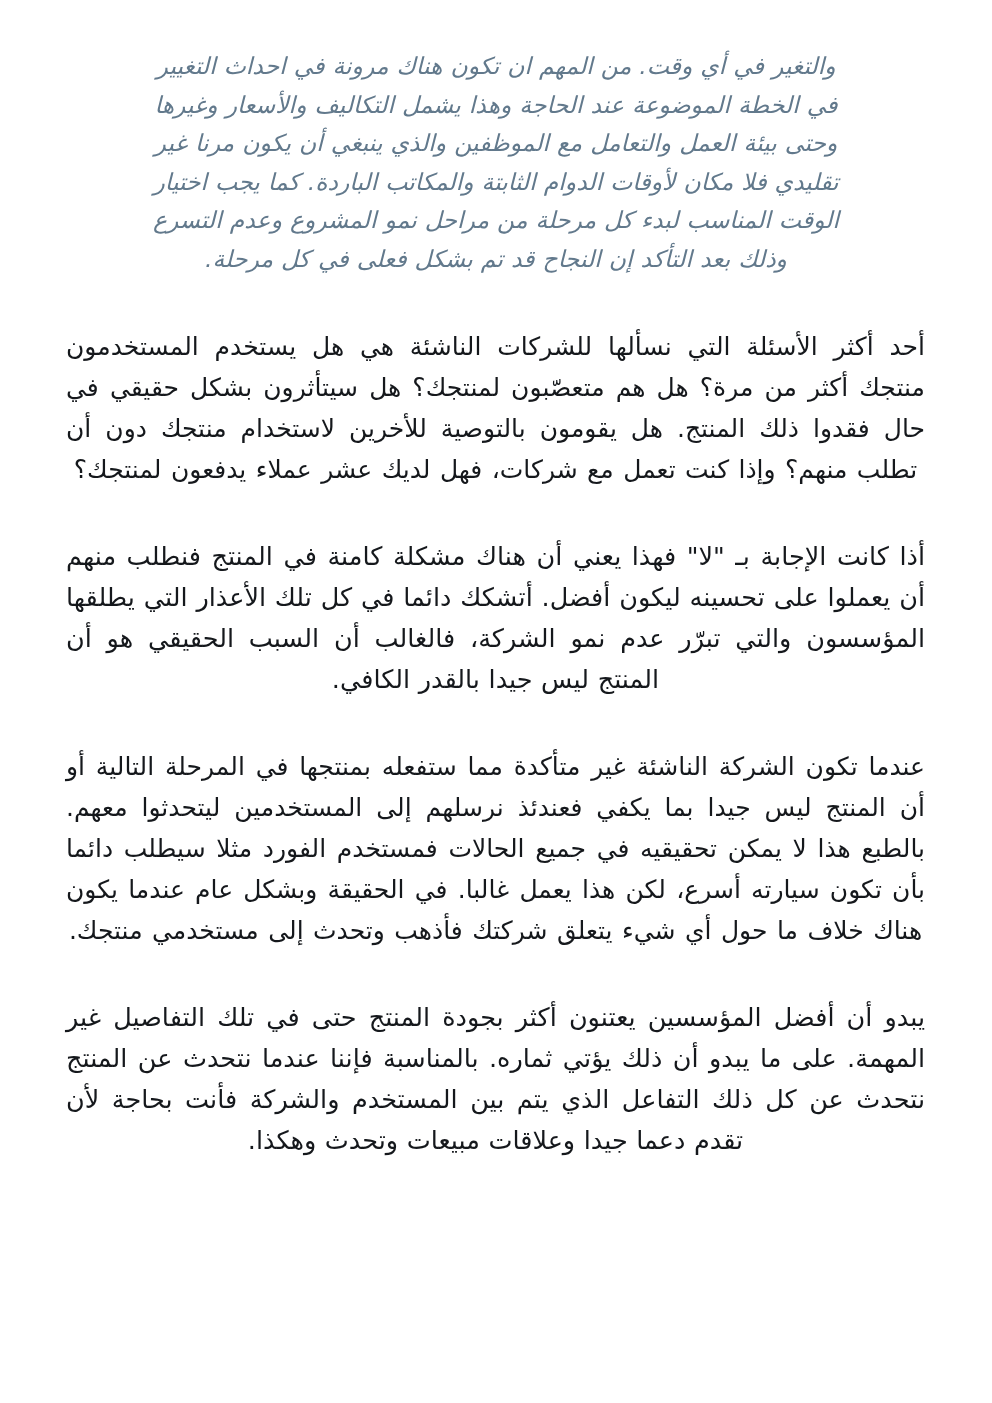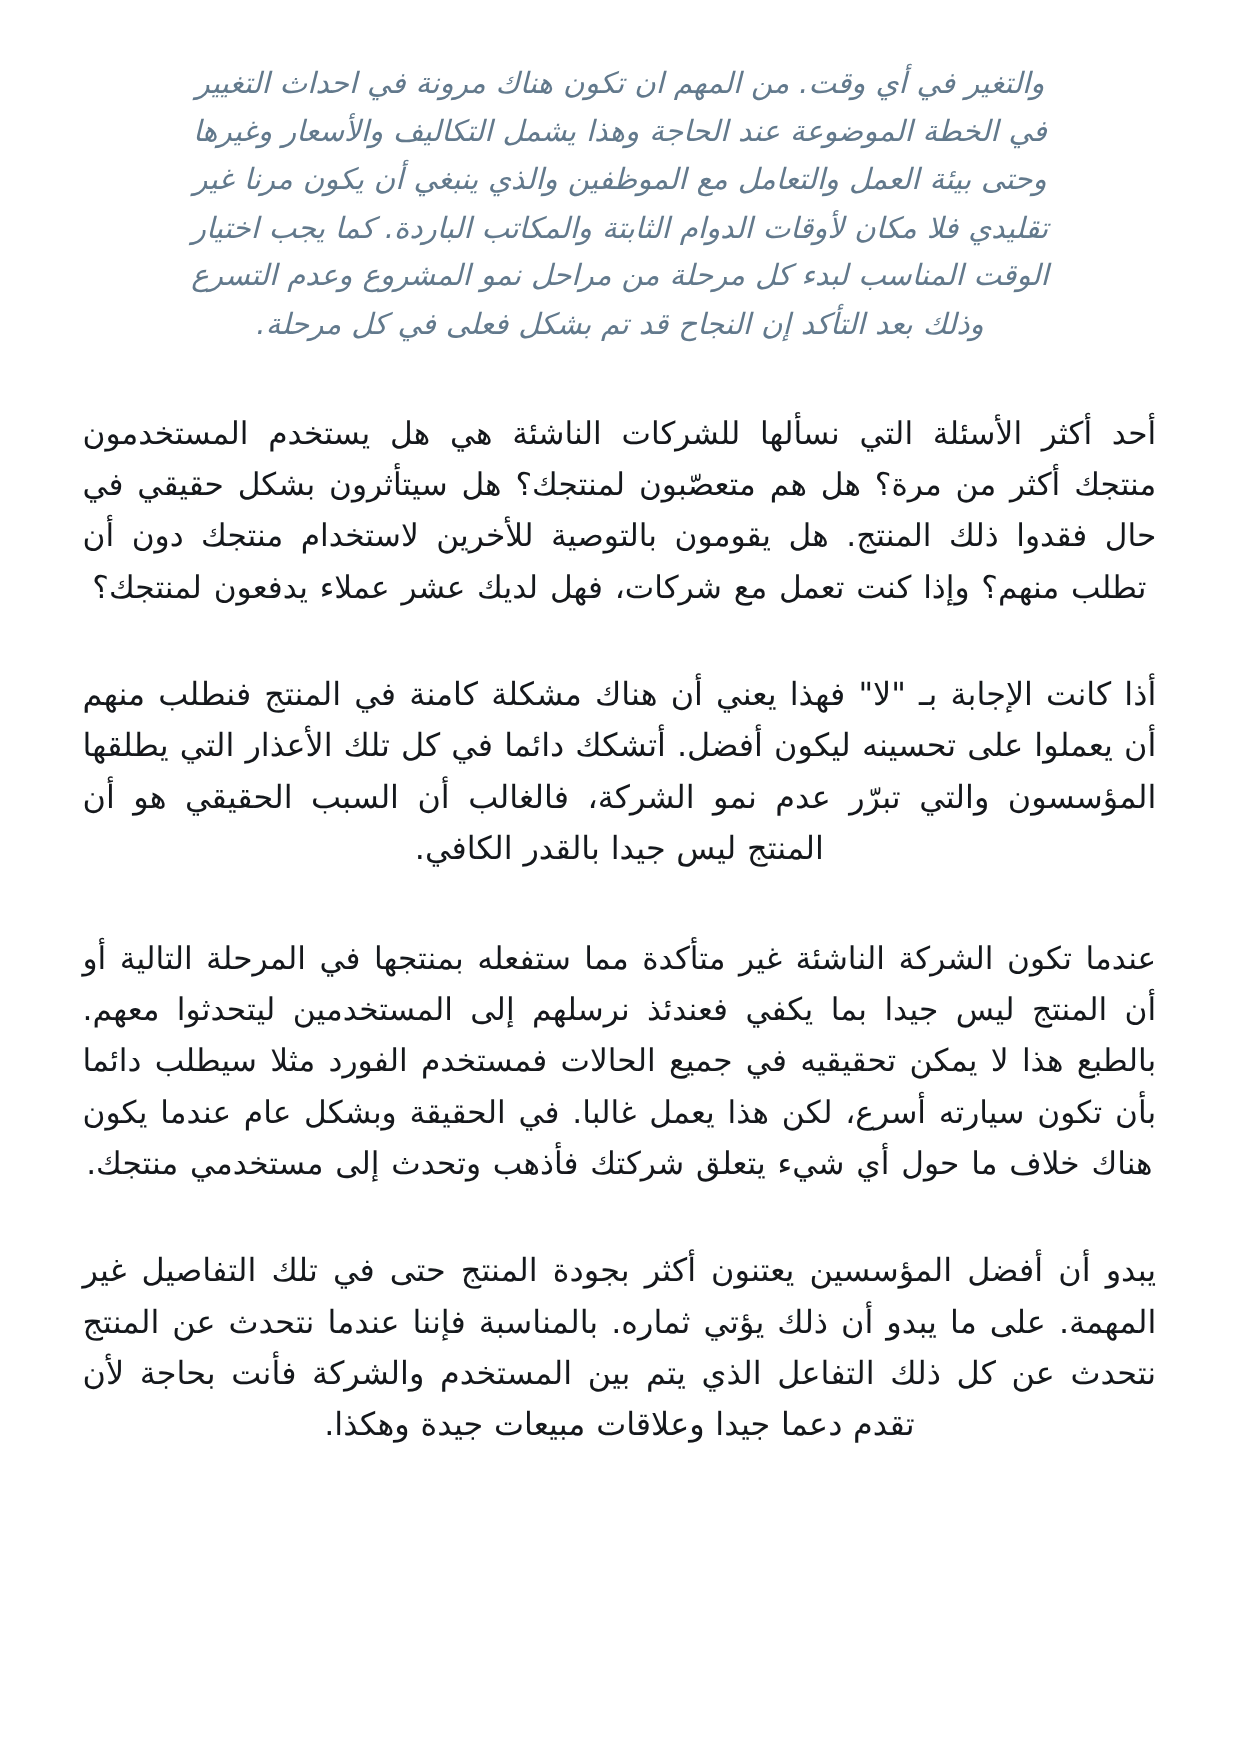--- a/index.html
+++ b/index.html
@@ -83,17 +83,17 @@
   <div class="quote-block">والتغير في أي وقت. من المهم ان تكون هناك مرونة في احداث التغيير في الخطة الموضوعة عند الحاجة وهذا يشمل التكاليف والأسعار وغيرها وحتى بيئة العمل والتعامل مع الموظفين والذي ينبغي أن يكون مرنا غير تقليدي فلا مكان لأوقات الدوام الثابتة والمكاتب الباردة. كما يجب اختيار الوقت المناسب لبدء كل مرحلة من مراحل نمو المشروع وعدم التسرع وذلك بعد التأكد إن النجاح قد تم بشكل فعلى في كل مرحلة.</div>
 
   <div class="body-wrap">
 
     <p class="para style-a">أحد أكثر الأسئلة التي نسألها للشركات الناشئة هي هل يستخدم المستخدمون منتجك أكثر من مرة؟ هل هم متعصّبون لمنتجك؟ هل سيتأثرون بشكل حقيقي في حال فقدوا ذلك المنتج. هل يقومون بالتوصية للأخرين لاستخدام منتجك دون أن تطلب منهم؟ وإذا كنت تعمل مع شركات، فهل لديك عشر عملاء يدفعون لمنتجك؟</p>
 
     <p class="para style-b">أذا كانت الإجابة بـ "لا" فهذا يعني أن هناك مشكلة كامنة في المنتج فنطلب منهم أن يعملوا على تحسينه ليكون أفضل. أتشكك دائما في كل تلك الأعذار التي يطلقها المؤسسون والتي تبرّر عدم نمو الشركة، فالغالب أن السبب الحقيقي هو أن المنتج ليس جيدا بالقدر الكافي.</p>
 
     <p class="para style-a">عندما تكون الشركة الناشئة غير متأكدة مما ستفعله بمنتجها في المرحلة التالية أو أن المنتج ليس جيدا بما يكفي فعندئذ نرسلهم إلى المستخدمين ليتحدثوا معهم. بالطبع هذا لا يمكن تحقيقيه في جميع الحالات فمستخدم الفورد مثلا سيطلب دائما بأن تكون سيارته أسرع، لكن هذا يعمل غالبا. في الحقيقة وبشكل عام عندما يكون هناك خلاف ما حول أي شيء يتعلق شركتك فأذهب وتحدث إلى مستخدمي منتجك.</p>
 
-    <p class="para style-b">يبدو أن أفضل المؤسسين يعتنون أكثر بجودة المنتج حتى في تلك التفاصيل غير المهمة. على ما يبدو أن ذلك يؤتي ثماره. بالمناسبة فإننا عندما نتحدث عن المنتج نتحدث عن كل ذلك التفاعل الذي يتم بين المستخدم والشركة فأنت بحاجة لأن تقدم دعما جيدا وعلاقات مبيعات جيدة وهكذا.</p>
+    <p class="para style-b">يبدو أن أفضل المؤسسين يعتنون أكثر بجودة المنتج حتى في تلك التفاصيل غير المهمة. على ما يبدو أن ذلك يؤتي ثماره. بالمناسبة فإننا عندما نتحدث عن المنتج نتحدث عن كل ذلك التفاعل الذي يتم بين المستخدم والشركة فأنت بحاجة لأن تقدم دعما جيدا وعلاقات مبيعات وتحدث وهكذا.</p>
 
   </div>
 
 </div>
 
 </body></html>

